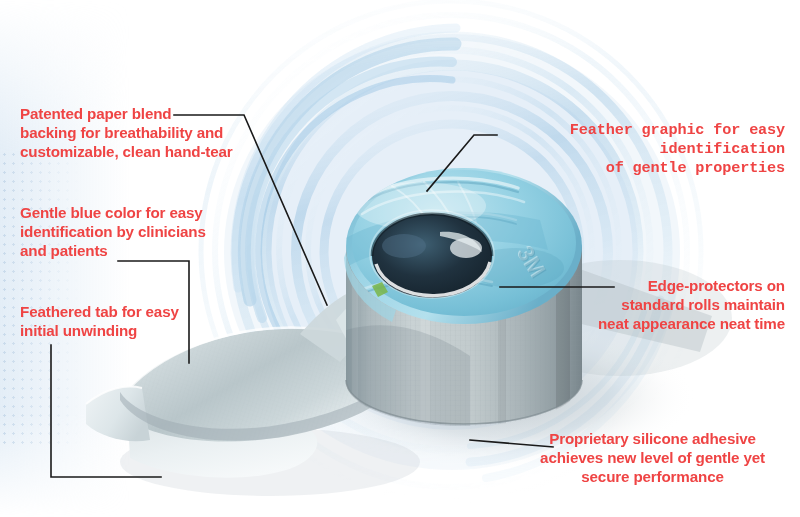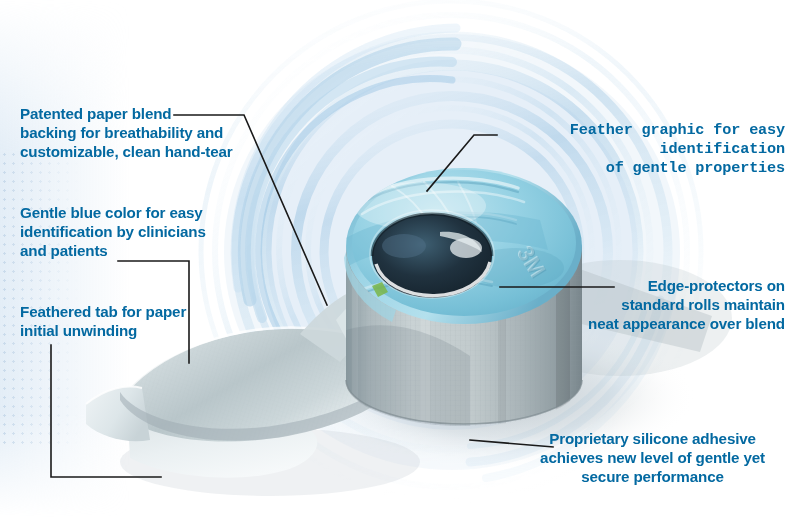--- a/index.html
+++ b/index.html
@@ -40,21 +40,21 @@
     -webkit-mask-image:linear-gradient(to bottom, rgba(0,0,0,0) 0%, rgba(0,0,0,1) 30%, rgba(0,0,0,1) 80%, rgba(0,0,0,0) 100%);
     mask-image:linear-gradient(to bottom, rgba(0,0,0,0) 0%, rgba(0,0,0,1) 30%, rgba(0,0,0,1) 80%, rgba(0,0,0,0) 100%);
   }
 
   
   #product { position:absolute; left:0; top:0; width:800px; height:517px; }
 
   
   .anno {
     position:absolute;
-    color:#0369a1;
+    color:#ef4444;
     font-weight:bold;
     font-size:15.2px;
     line-height:19.2px;
     letter-spacing:-0.15px;
     white-space:pre-line;
   }
   .anno.left  { text-align:left; }
   .anno.right { text-align:right; }
 
   #anno-backing   { left:20px;  top:104px; width:215px; }
@@ -300,27 +300,27 @@
   </svg>
 
   <div class="anno left" id="anno-backing">Patented paper blend
 backing for breathability and
 customizable, clean hand-tear</div>
 
   <div class="anno left" id="anno-color">Gentle blue color for easy
 identification by clinicians
 and patients</div>
 
-  <div class="anno left" id="anno-tab">Feathered tab for paper
+  <div class="anno left" id="anno-tab">Feathered tab for easy
 initial unwinding</div>
 
   <div class="anno right" id="anno-feather">Feather graphic for easy identification
 of gentle properties</div>
 
   <div class="anno right" id="anno-edge">Edge-protectors on
 standard rolls maintain
-neat appearance over blend</div>
+neat appearance neat time</div>
 
   <div class="anno right" id="anno-adhesive">Proprietary silicone adhesive
 achieves new level of gentle yet
 secure performance</div>
 
 </div>
 
 </body></html>

